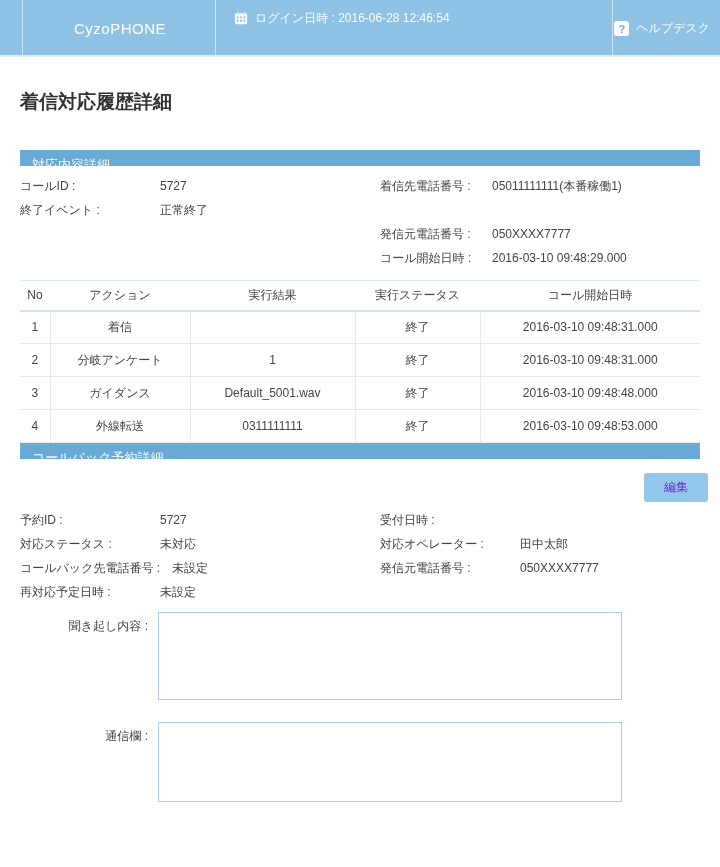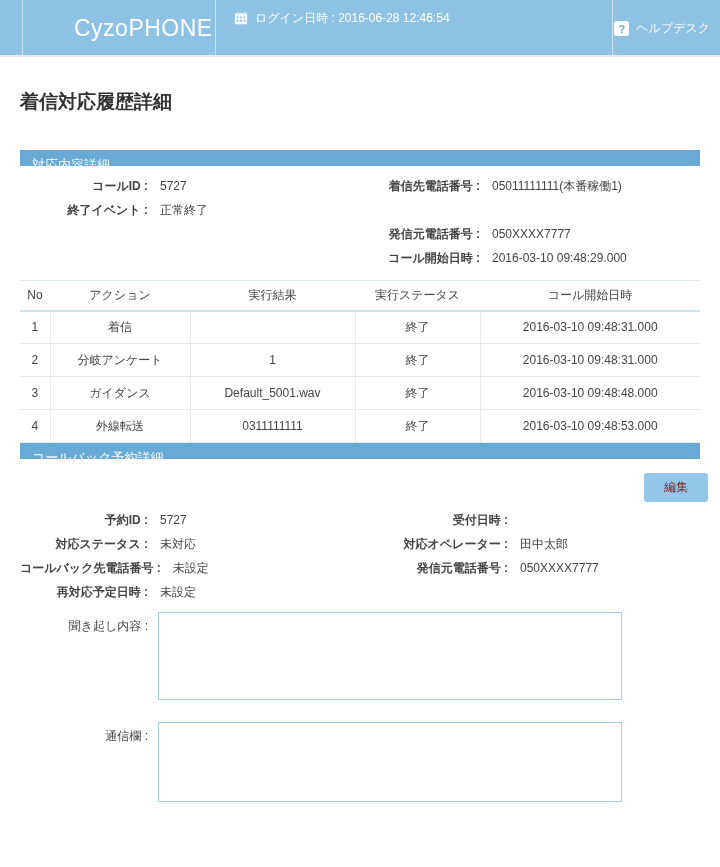--- a/index.html
+++ b/index.html
@@ -19,21 +19,21 @@
     height: 57px;
     background: #8ec2e4;
     border-bottom: 2px solid #e4edf4;
   }
   .hdr-divider {
     position: absolute; top: 0; bottom: 0; width: 1px;
     background: rgba(255,255,255,0.55);
   }
   .logo {
     position: absolute; left: 74px; top: 0;
-    line-height: 57px; color: #fff; font-size: 23px; font-weight: 400;
+    line-height: 57px; color: #fff; font-size: 15px; font-weight: 400;
     letter-spacing: 0.5px; cursor: pointer;
   }
   .user-block { position: absolute; left: 234px; top: 8px; color: #fff; }
   .user-line { display: flex; align-items: center; height: 20px; margin-bottom: 2px; }
   .user-line .ico { width: 14px; height: 14px; margin-right: 7px; display: inline-flex; }
   .helpdesk {
     position: absolute; right: 10px; top: 0; height: 57px;
     display: flex; align-items: center; color: #fff; cursor: pointer;
   }
   .q-icon {
@@ -50,21 +50,21 @@
   .section-bar {
     height: 16px; line-height: 30px; background: #69aad4; color: #fff;
     font-size: 13px; padding-left: 12px;
   }
   .section-bar.first { margin-top: 35px; }
   .section-bar.second { }
 
   
   .detail-grid { display: grid; grid-template-columns: 360px 320px; margin-top: 8px; }
   .field-row { display: flex; align-items: center; height: 24px; }
-  .field-label { flex: 0 0 128px; text-align: right; white-space: nowrap; font-weight: bold; }
+  .field-label { flex: 0 0 128px; text-align: left; white-space: nowrap; }
   .detail-grid .col-right .field-label { flex: 0 0 100px; }
   .field-value { margin-left: 12px; white-space: nowrap; }
 
   
   table.dtable {
     width: 100%; margin-top: 10px;
     border-collapse: collapse; table-layout: fixed;
     border-top: 1px solid #ddeaf4;
   }
   table.dtable th {
@@ -76,21 +76,21 @@
     border-bottom: 1px solid #e9e9e9; color: #444;
   }
   table.dtable td + td { border-left: 1px solid #e9e9e9; }
   col.c-no { width: 30px; } col.c-action { width: 140px; }
   col.c-result { width: 165px; } col.c-status { width: 125px; }
   col.c-start { width: 220px; }
 
   
   .edit-row { display: flex; justify-content: flex-end; margin: 14px -8px 0 0; }
   .edit-btn {
-    background: #93c8ea; color: #7f1d1d; border: none; border-radius: 3px;
+    background: #93c8ea; color: #6d28d9; border: none; border-radius: 3px;
     font-size: 12px; padding: 6px 20px; cursor: pointer;
     font-family: "Liberation Sans", "DejaVu Sans", sans-serif;
   }
   .cb-grid { display: grid; grid-template-columns: 360px 320px; margin-top: 6px; }
 
   .ta-row { display: flex; align-items: flex-start; margin-top: 8px; }
   .ta-row.second-ta { margin-top: 22px; }
   .ta-label { flex: 0 0 128px; text-align: right; padding-top: 6px; white-space: nowrap; }
   .ta-box {
     margin-left: 10px; width: 464px; border: 1px solid #a9cfe8;

